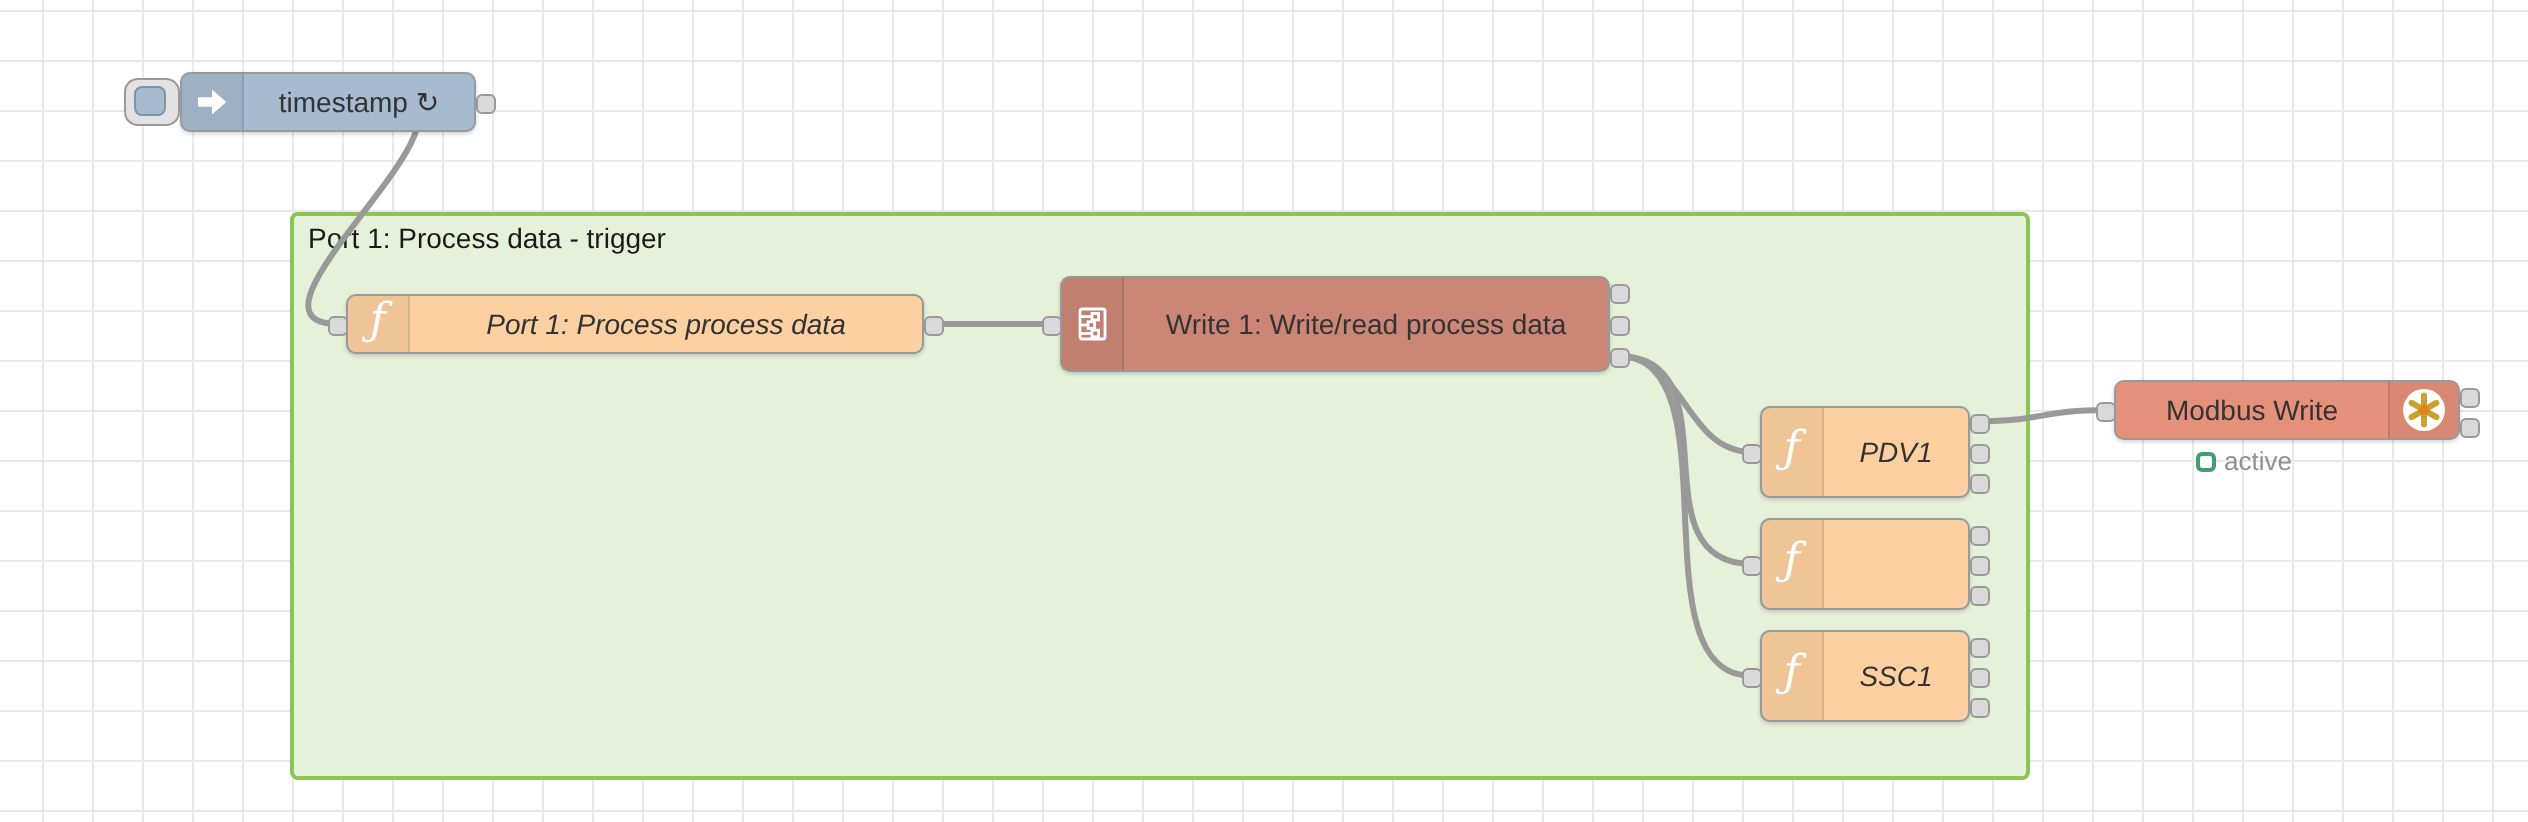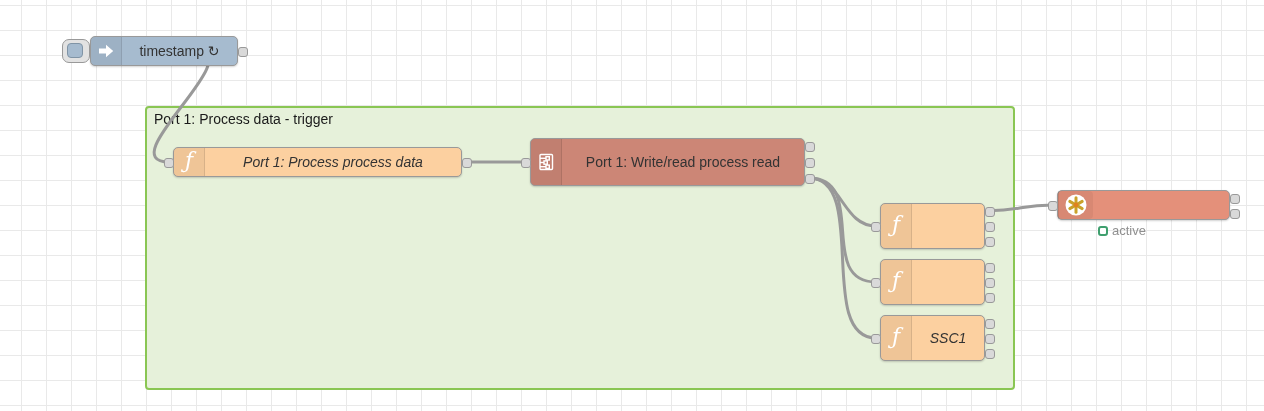--- a/index.html
+++ b/index.html
@@ -109,30 +109,31 @@
           <svg width="20" height="20" viewBox="0 0 20 20" fill="none" stroke="#fff" stroke-width="1.4">
             <rect x="4" y="2.5" width="12.5" height="15" rx="1"></rect>
             <path d="M4 6.3 h6"></path>
             <rect x="10" y="4.7" width="3.3" height="3.3"></rect>
             <path d="M4 10.5 h4"></path>
             <rect x="8" y="8.9" width="3.3" height="3.3"></rect>
             <path d="M4 14.7 h6"></path>
             <rect x="10" y="13.1" width="3.3" height="3.3"></rect>
           </svg>
         </div>
-        <div class="node-label">Port 1: Write/read process read</div>
+        <div class="node-label">Write 1: Write/read process data</div>
         <div class="port" style="left: -10px; top: 19px;"></div>
         <div class="port" style="left: 274px; top: 3px;"></div>
         <div class="port" style="left: 274px; top: 19px;"></div>
         <div class="port" style="left: 274px; top: 35px;"></div>
       </div>
       <div class="node" style="left: 880px; top: 203px; width: 105px; height: 46px; background: rgb(252, 208, 160);">
         <div class="icon-section left">
           <span class="fn-glyph">ƒ</span>
         </div>
+        <div class="node-label italic">PDV1</div>
         <div class="port" style="left: -10px; top: 18px;"></div>
         <div class="port" style="left: 104px; top: 2.66667px;"></div>
         <div class="port" style="left: 104px; top: 18px;"></div>
         <div class="port" style="left: 104px; top: 33.3333px;"></div>
       </div>
       <div class="node" style="left: 880px; top: 259px; width: 105px; height: 46px; background: rgb(252, 208, 160);">
         <div class="icon-section left">
           <span class="fn-glyph">ƒ</span>
         </div>
         <div class="port" style="left: -10px; top: 18px;"></div>
@@ -144,20 +145,21 @@
         <div class="icon-section left">
           <span class="fn-glyph">ƒ</span>
         </div>
         <div class="node-label italic">SSC1</div>
         <div class="port" style="left: -10px; top: 18px;"></div>
         <div class="port" style="left: 104px; top: 2.66667px;"></div>
         <div class="port" style="left: 104px; top: 18px;"></div>
         <div class="port" style="left: 104px; top: 33.3333px;"></div>
       </div>
       <div class="node" style="left: 1057px; top: 190px; width: 173px; height: 30px; background: rgb(228, 144, 122);">
+        <div class="node-label">Modbus Write</div>
         <div class="icon-section right">
           <svg width="24" height="24" viewBox="0 0 24 24">
             <circle cx="12" cy="12" r="10.5" fill="#fff"></circle>
             <g stroke="#c9a22b" stroke-width="3" stroke-linecap="round">
               <path d="M12 4.8 V19.2"></path>
               <path d="M5.8 8.4 L18.2 15.6"></path>
               <path d="M5.8 15.6 L18.2 8.4"></path>
             </g>
             <circle cx="12" cy="12" r="2.4" fill="#e0821e"></circle>
           </svg>

